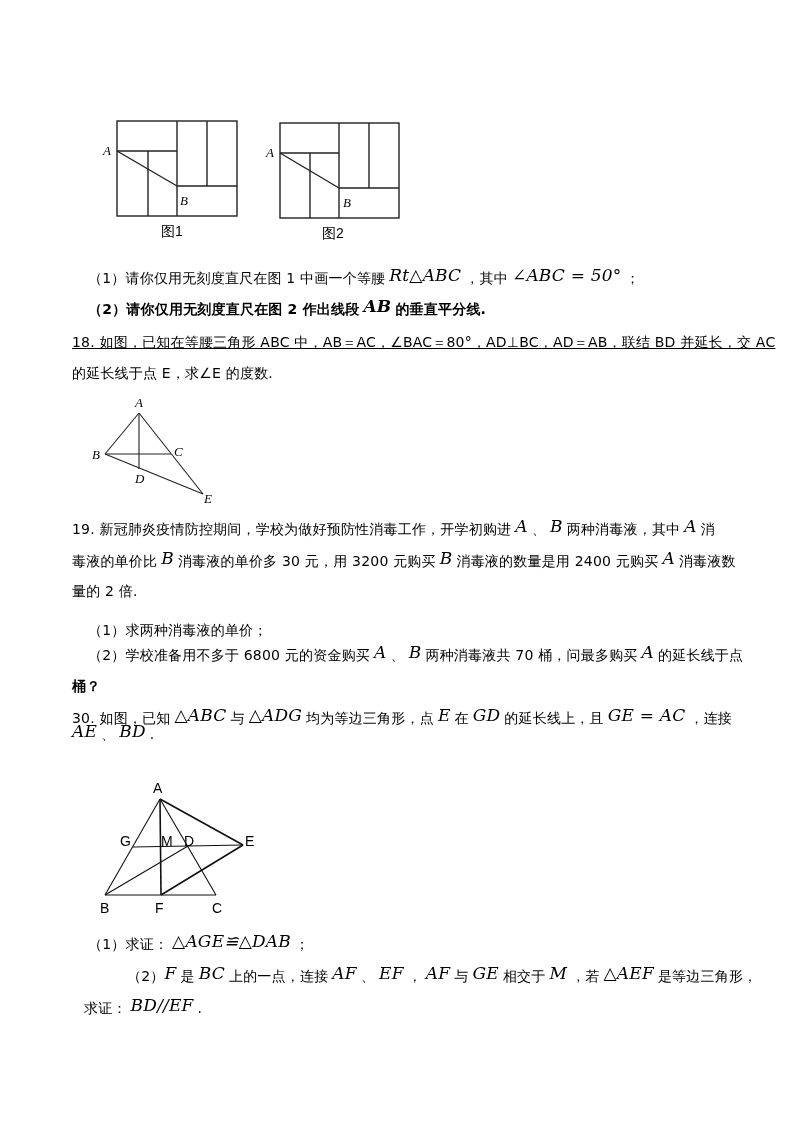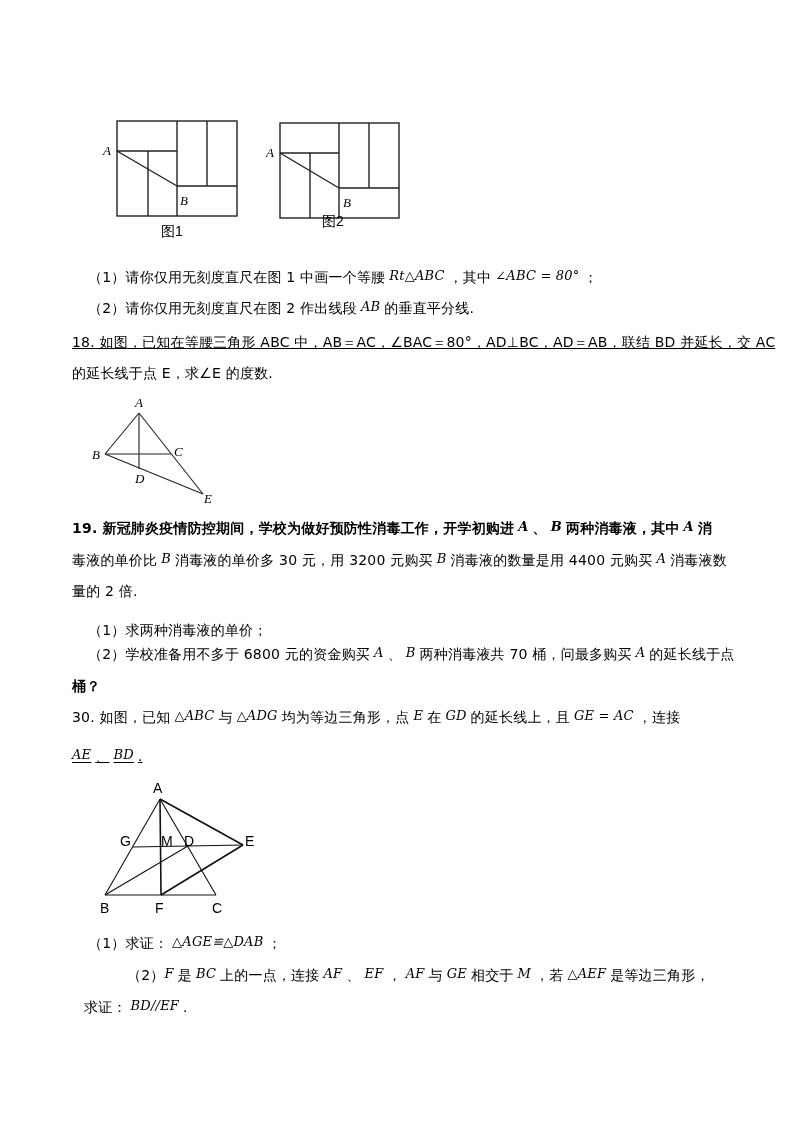--- a/index.html
+++ b/index.html
@@ -1,19 +1,19 @@
 <!DOCTYPE html>
 <html><head>
 <meta charset="utf-8">
 <style>
   html, body { margin: 0; padding: 0; background: #ffffff; }
   body { width: 794px; height: 1123px; position: relative; overflow: hidden;
          font-family: "DejaVu Sans", "Liberation Sans", sans-serif; color: #000; }
   .line { position: absolute; font-size: 14px; line-height: 18px; white-space: nowrap; letter-spacing: 0.2px; }
-  .m { font-family: "DejaVu Serif", "Liberation Serif", serif; font-style: italic; font-size: 13px; padding: 0 4px; position: relative; top: -2px; }
+  .m { font-family: "DejaVu Serif", "Liberation Serif", serif; font-style: italic; font-size: 17px; padding: 0 4px; position: relative; top: -2px; }
   .fig { position: absolute; }
   .fig svg { display: block; }
   .cap { position: absolute; font-size: 14px; font-family: Liberation Sans, sans-serif; }
   .lbl { font-family: "Liberation Serif", serif; font-style: italic; font-size: 13px; }
   .lbl2 { font-family: "Liberation Sans", sans-serif; font-size: 14px; }
 </style>
 </head>
 <body>
 
 <div class="fig" style="left:100px;top:115px;">
@@ -41,26 +41,26 @@
       <line x1="47" y1="36" x2="47" y2="101"></line>
       <line x1="76" y1="6" x2="76" y2="101"></line>
       <line x1="106" y1="6" x2="106" y2="71"></line>
       <line x1="76" y1="71" x2="136" y2="71"></line>
       <line x1="17" y1="36" x2="76" y2="71"></line>
     </g>
     <text x="3" y="40" class="lbl">A</text>
     <text x="80" y="90" class="lbl">B</text>
   </svg>
 </div>
-<div class="cap" style="left:322px;top:213px;">图2</div>
+<div class="cap" style="left:322px;top:225px;">图2</div>
 
 <div class="line" style="left:88px;top:268px;">
-  <span>（1）请你仅用无刻度直尺在图 1 中画一个等腰</span><span class="m">Rt△ABC</span><span>，其中</span><span class="m">∠ABC = 80°</span><span>；</span>
+  <span>（1）请你仅用无刻度直尺在图 1 中画一个等腰</span><span class="m">Rt△ABC</span><span>，其中</span><span class="m">∠ABC = 50°</span><span>；</span>
 </div>
-<div class="line" style="left:88px;top:299px;">
+<div class="line" style="left:88px;top:299px;font-weight:bold;">
   <span>（2）请你仅用无刻度直尺在图 2 作出线段</span><span class="m">AB</span><span>的垂直平分线.</span>
 </div>
 
 <div class="line" style="left:72px;top:333px;text-decoration:underline;">18. 如图，已知在等腰三角形 ABC 中，AB＝AC，∠BAC＝80°，AD⊥BC，AD＝AB，联结 BD 并延长，交 AC</div>
 <div class="line" style="left:72px;top:364px;">的延长线于点 E，求∠E 的度数.</div>
 
 <div class="fig" style="left:90px;top:395px;">
   <svg width="130" height="110">
     <g stroke="#222" stroke-width="1.1" fill="none">
       <line x1="49" y1="18" x2="15" y2="59"></line>
@@ -70,37 +70,37 @@
       <line x1="15" y1="59" x2="113" y2="99"></line>
     </g>
     <text x="45" y="12" class="lbl">A</text>
     <text x="2" y="64" class="lbl">B</text>
     <text x="84" y="61" class="lbl">C</text>
     <text x="45" y="88" class="lbl">D</text>
     <text x="114" y="108" class="lbl">E</text>
   </svg>
 </div>
 
-<div class="line" style="left:72px;top:519px;font-weight:bold;">
+<div class="line" style="left:72px;top:519px;">
   <span>19. 新冠肺炎疫情防控期间，学校为做好预防性消毒工作，开学初购进</span><span class="m">A</span><span>、</span><span class="m">B</span><span>两种消毒液，其中</span><span class="m">A</span><span>消</span>
 </div>
 <div class="line" style="left:72px;top:551px;">
-  <span>毒液的单价比</span><span class="m">B</span><span>消毒液的单价多 30 元，用 3200 元购买</span><span class="m">B</span><span>消毒液的数量是用 4400 元购买</span><span class="m">A</span><span>消毒液数</span>
+  <span>毒液的单价比</span><span class="m">B</span><span>消毒液的单价多 30 元，用 3200 元购买</span><span class="m">B</span><span>消毒液的数量是用 2400 元购买</span><span class="m">A</span><span>消毒液数</span>
 </div>
 <div class="line" style="left:72px;top:582px;">量的 2 倍.</div>
 <div class="line" style="left:88px;top:621px;">（1）求两种消毒液的单价；</div>
 <div class="line" style="left:88px;top:645px;">
   <span>（2）学校准备用不多于 6800 元的资金购买</span><span class="m">A</span><span>、</span><span class="m">B</span><span>两种消毒液共 70 桶，问最多购买</span><span class="m">A</span><span>的延长线于点</span>
 </div>
 <div class="line" style="left:72px;top:677px;font-weight:bold;">桶？</div>
 
 <div class="line" style="left:72px;top:708px;">
   <span>30. 如图，已知</span><span class="m">△ABC</span><span>与</span><span class="m">△ADG</span><span>均为等边三角形，点</span><span class="m">E</span><span>在</span><span class="m">GD</span><span>的延长线上，且</span><span class="m">GE = AC</span><span>，连接</span>
 </div>
-<div class="line" style="left:72px;top:747px;text-decoration:underline;">
+<div class="line" style="left:72px;top:724px;">
   <span class="m" style="padding-left:0">AE</span><span>、</span><span class="m">BD</span><span>.</span>
 </div>
 
 <div class="fig" style="left:95px;top:775px;">
   <svg width="170" height="145">
     <g stroke="#111" stroke-width="1.1" fill="none">
       <line x1="65" y1="24" x2="10" y2="120"></line>
       <line x1="65" y1="24" x2="121" y2="120"></line>
       <line x1="10" y1="120" x2="121" y2="120"></line>
       <line x1="65" y1="24" x2="66" y2="120" stroke-width="1.6"></line>

